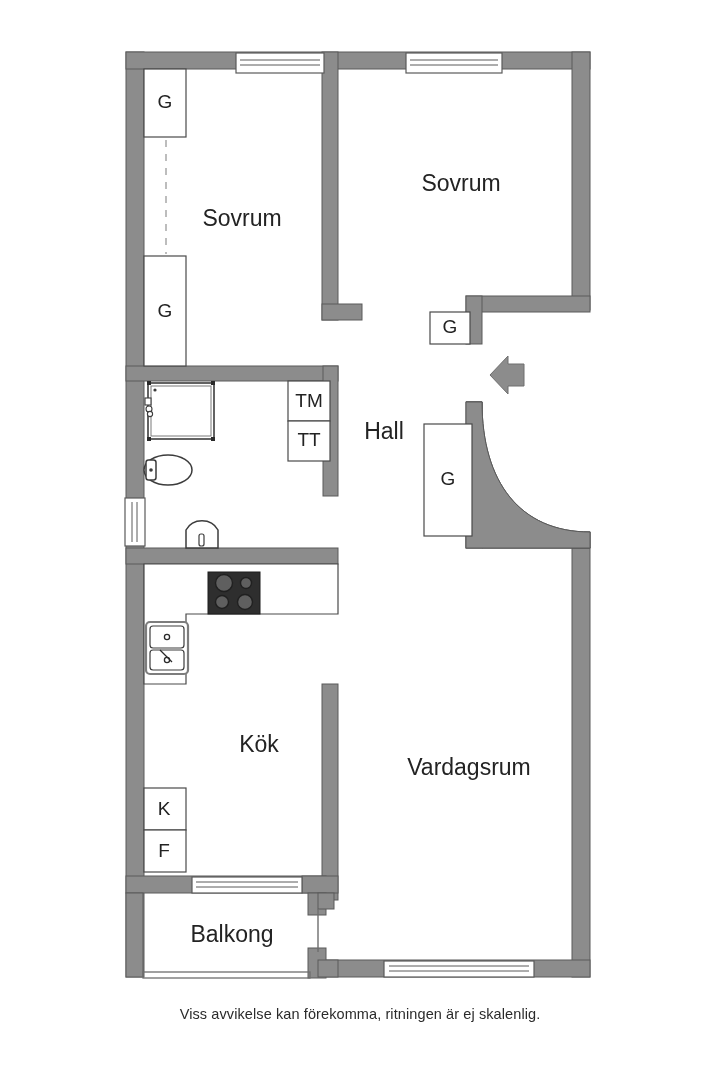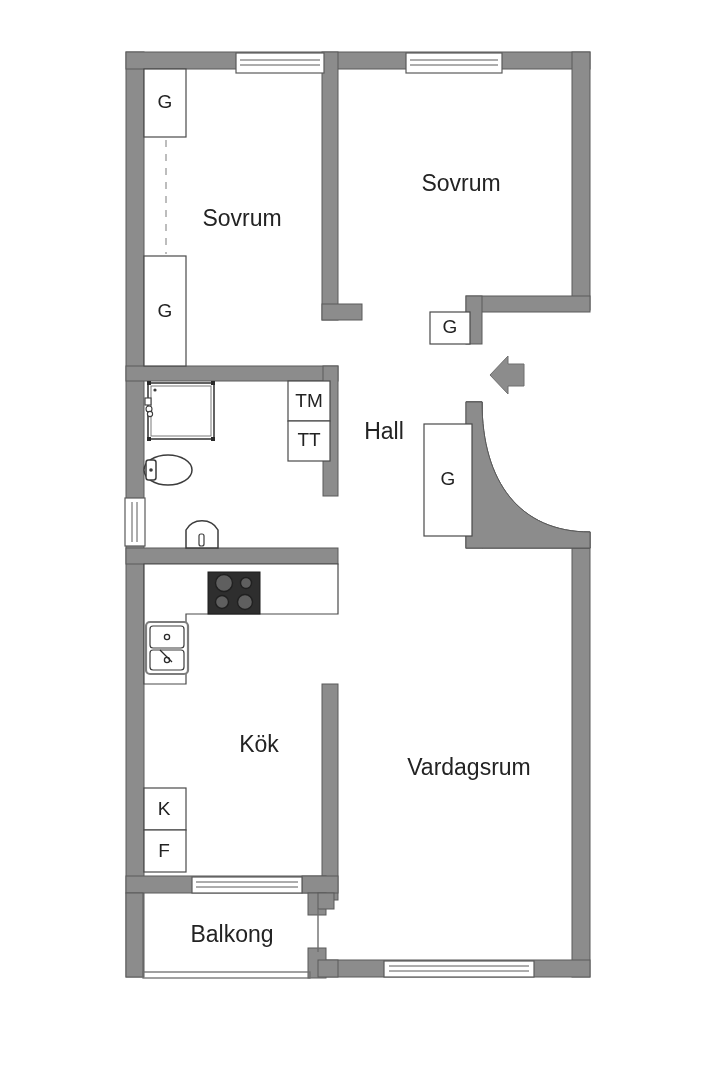--- a/index.html
+++ b/index.html
@@ -229,14 +229,15 @@
       <text class="closet-label" x="450" y="328">G</text>
       <text class="closet-label" x="448" y="480">G</text>
       <text class="closet-label" x="309" y="402">TM</text>
       <text class="closet-label" x="309" y="441">TT</text>
       <text class="closet-label" x="164" y="810">K</text>
       <text class="closet-label" x="164" y="852">F</text>
     </g>
 
   </svg>
 
+  <div class="caption">Viss avvikelse kan förekomma, ritningen är ej skalenlig.</div>
 
 </div>
 
 </body></html>

